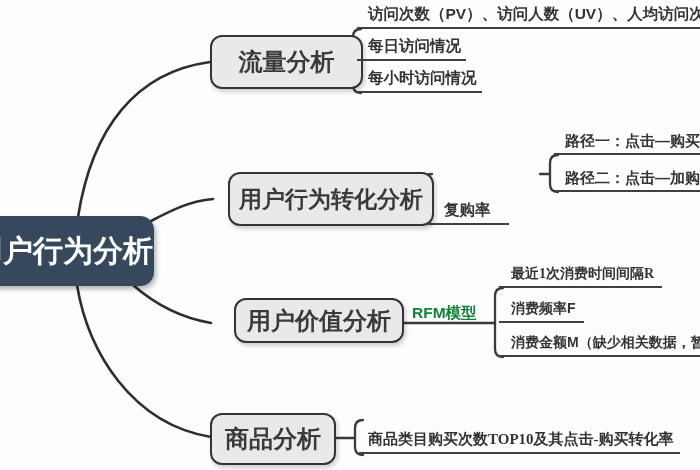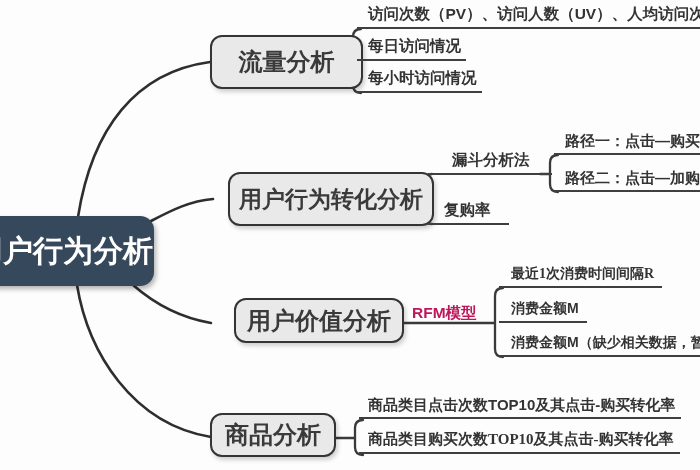--- a/index.html
+++ b/index.html
@@ -45,21 +45,21 @@
     padding-bottom:3px;
     box-sizing:content-box;
   }
   .f155{font-size:15.5px;}
   .f15{font-size:15px;line-height:19px;}
   .f14{font-size:14px;line-height:19px;}
   .line-label{
     position:absolute;
     white-space:nowrap;
     font-weight:bold;
-    color:#be185d;
+    color:#15803d;
     font-size:15.5px;
   }
 </style>
 </head>
 <body>
 
 <div id="canvas">
 
   <svg id="wires" viewBox="0 0 700 470">
     <g fill="none" stroke="#2e2e2e" stroke-width="2.6" stroke-linecap="round">
@@ -91,28 +91,26 @@
   <div id="root-node" style="left:-60px;top:216px;width:214px;height:70px;">
     <span class="root-label">用户行为分析</span>
   </div>
 
   <div class="node" style="left:210px;top:35px;width:153px;height:54px;font-size:24px;">流量分析</div>
   <div class="row f155" style="left:357px;top:4px;padding-left:11px;padding-right:4px;">访问次数（PV）、访问人数（UV）、人均访问次数（</div>
   <div class="row f155" style="left:357px;top:68px;padding-left:11px;padding-right:5px;">每小时访问情况</div>
   <div class="row f155" style="left:357px;top:36px;padding-left:11px;padding-right:5px;">每日访问情况</div>
 
   <div class="node" style="left:212px;top:172px;width:206px;height:54px;font-size:23px;margin-left:16px;">用户行为转化分析</div>
-  <div class="row f155" style="left:428px;top:150px;padding-left:24px;padding-right:22px;">漏斗分析法</div>
   <div class="row f15" style="left:554px;top:131px;padding-left:11px;padding-right:4px;">路径一：点击—购买</div>
   <div class="row f15" style="left:554px;top:168px;padding-left:11px;padding-right:4px;">路径二：点击—加购/收</div>
   <div class="row f155" style="left:428px;top:200px;padding-left:16px;padding-right:18px;text-align:center;">复购率</div>
 
   <div class="node" style="left:210px;top:298px;width:170px;height:45px;font-size:24px;margin-left:24px;">用户价值分析</div>
   <div class="line-label" style="left:412px;top:303px;">RFM模型</div>
   <div class="row f14" style="left:499px;top:264px;padding-left:12px;padding-right:8px;font-family:Liberation Serif, serif;">最近1次消费时间间隔R</div>
-  <div class="row f14" style="left:499px;top:299px;padding-left:12px;padding-right:8px;">消费金额M</div>
+  <div class="row f14" style="left:499px;top:299px;padding-left:12px;padding-right:8px;">消费频率F</div>
   <div class="row f14" style="left:499px;top:333px;padding-left:12px;padding-right:8px;">消费金额M（缺少相关数据，暂</div>
 
-  <div class="node" style="left:210px;top:413px;width:126px;height:44px;font-size:24px;">商品分析</div>
-  <div class="row f15" style="left:359px;top:395px;padding-left:9px;padding-right:6px;">商品类目点击次数TOP10及其点击-购买转化率</div>
+  <div class="node" style="left:210px;top:413px;width:126px;height:52px;font-size:24px;">商品分析</div>
   <div class="row f15" style="left:359px;top:430px;padding-left:9px;padding-right:6px;font-family:Liberation Serif, serif;">商品类目购买次数TOP10及其点击-购买转化率</div>
 
 </div>
 
 </body></html>

